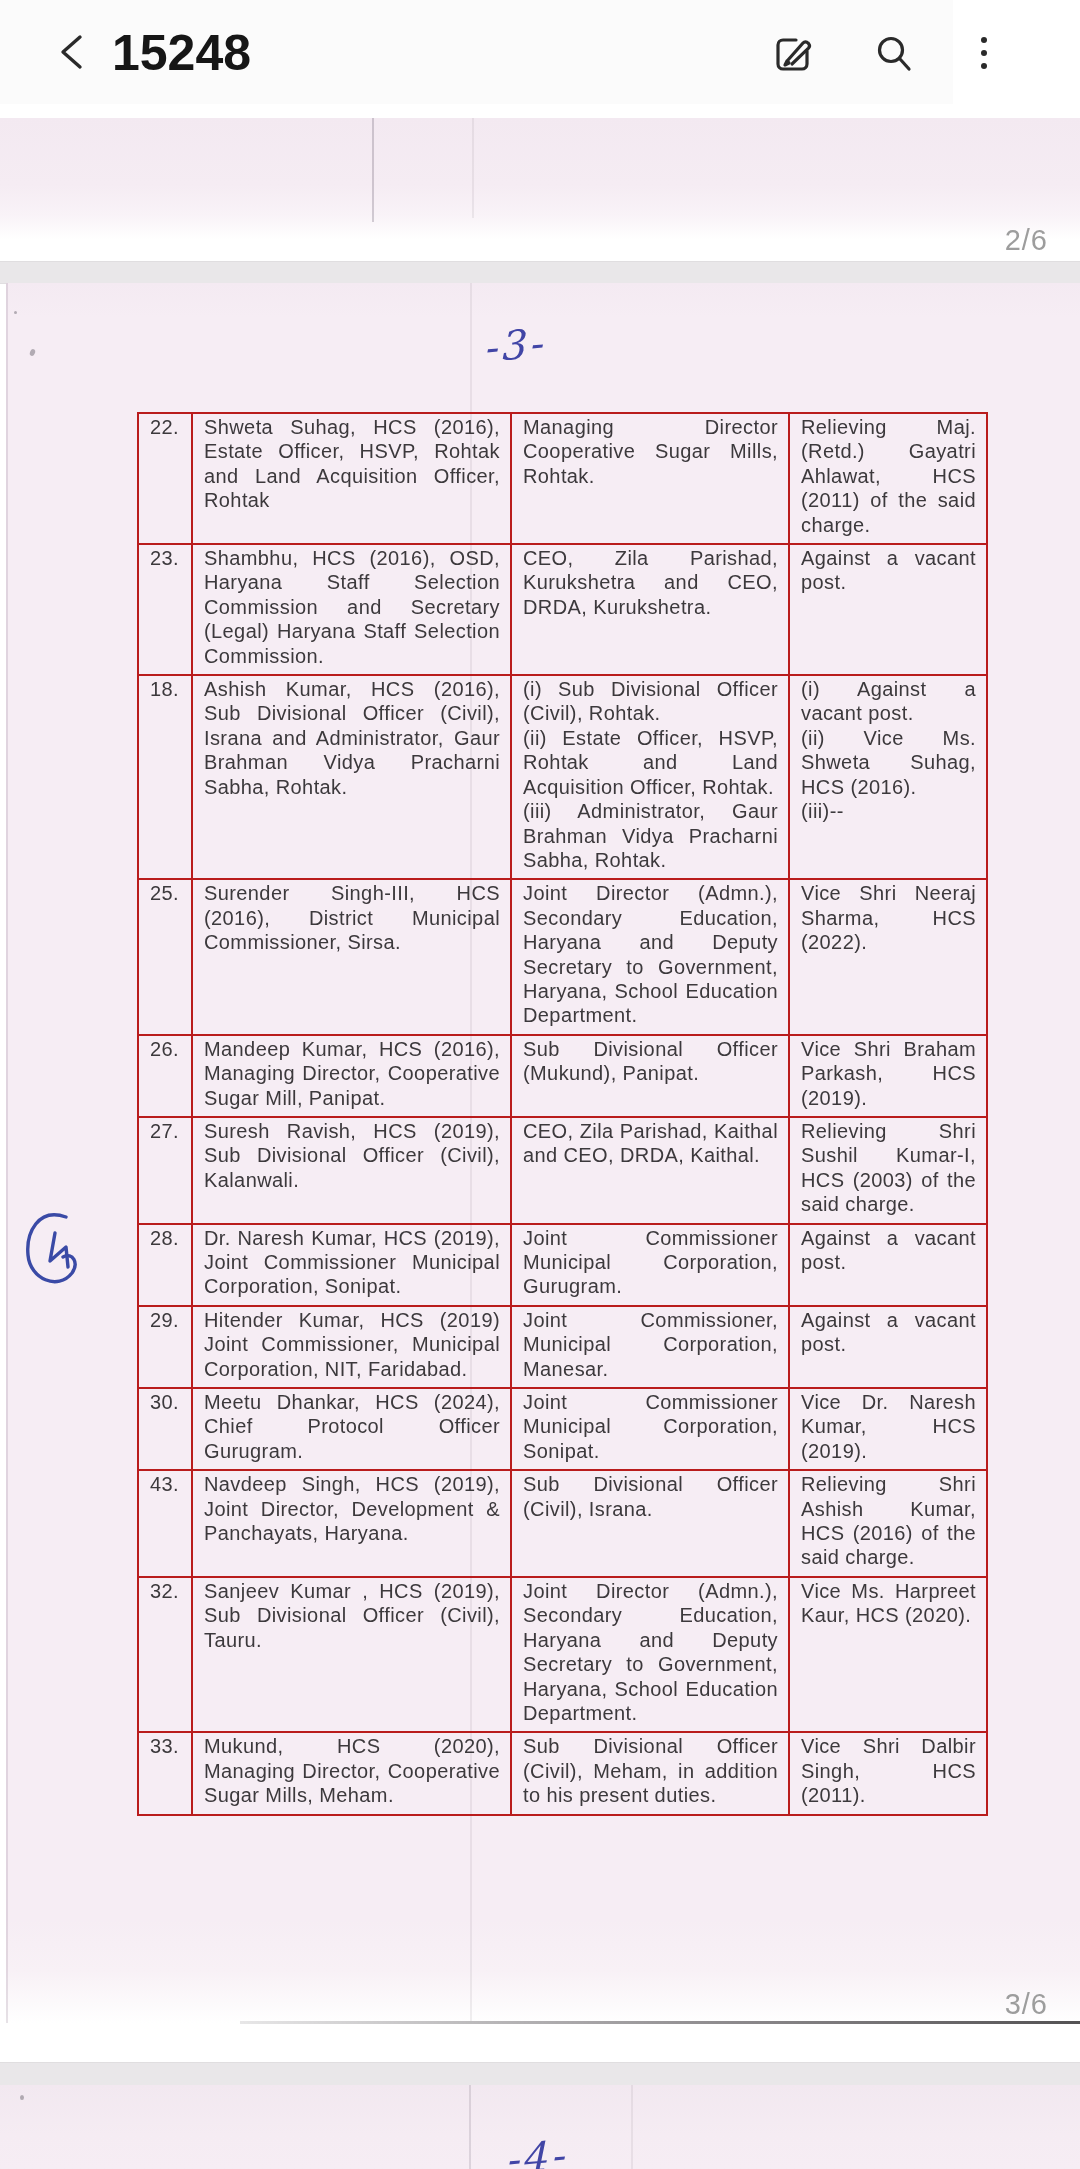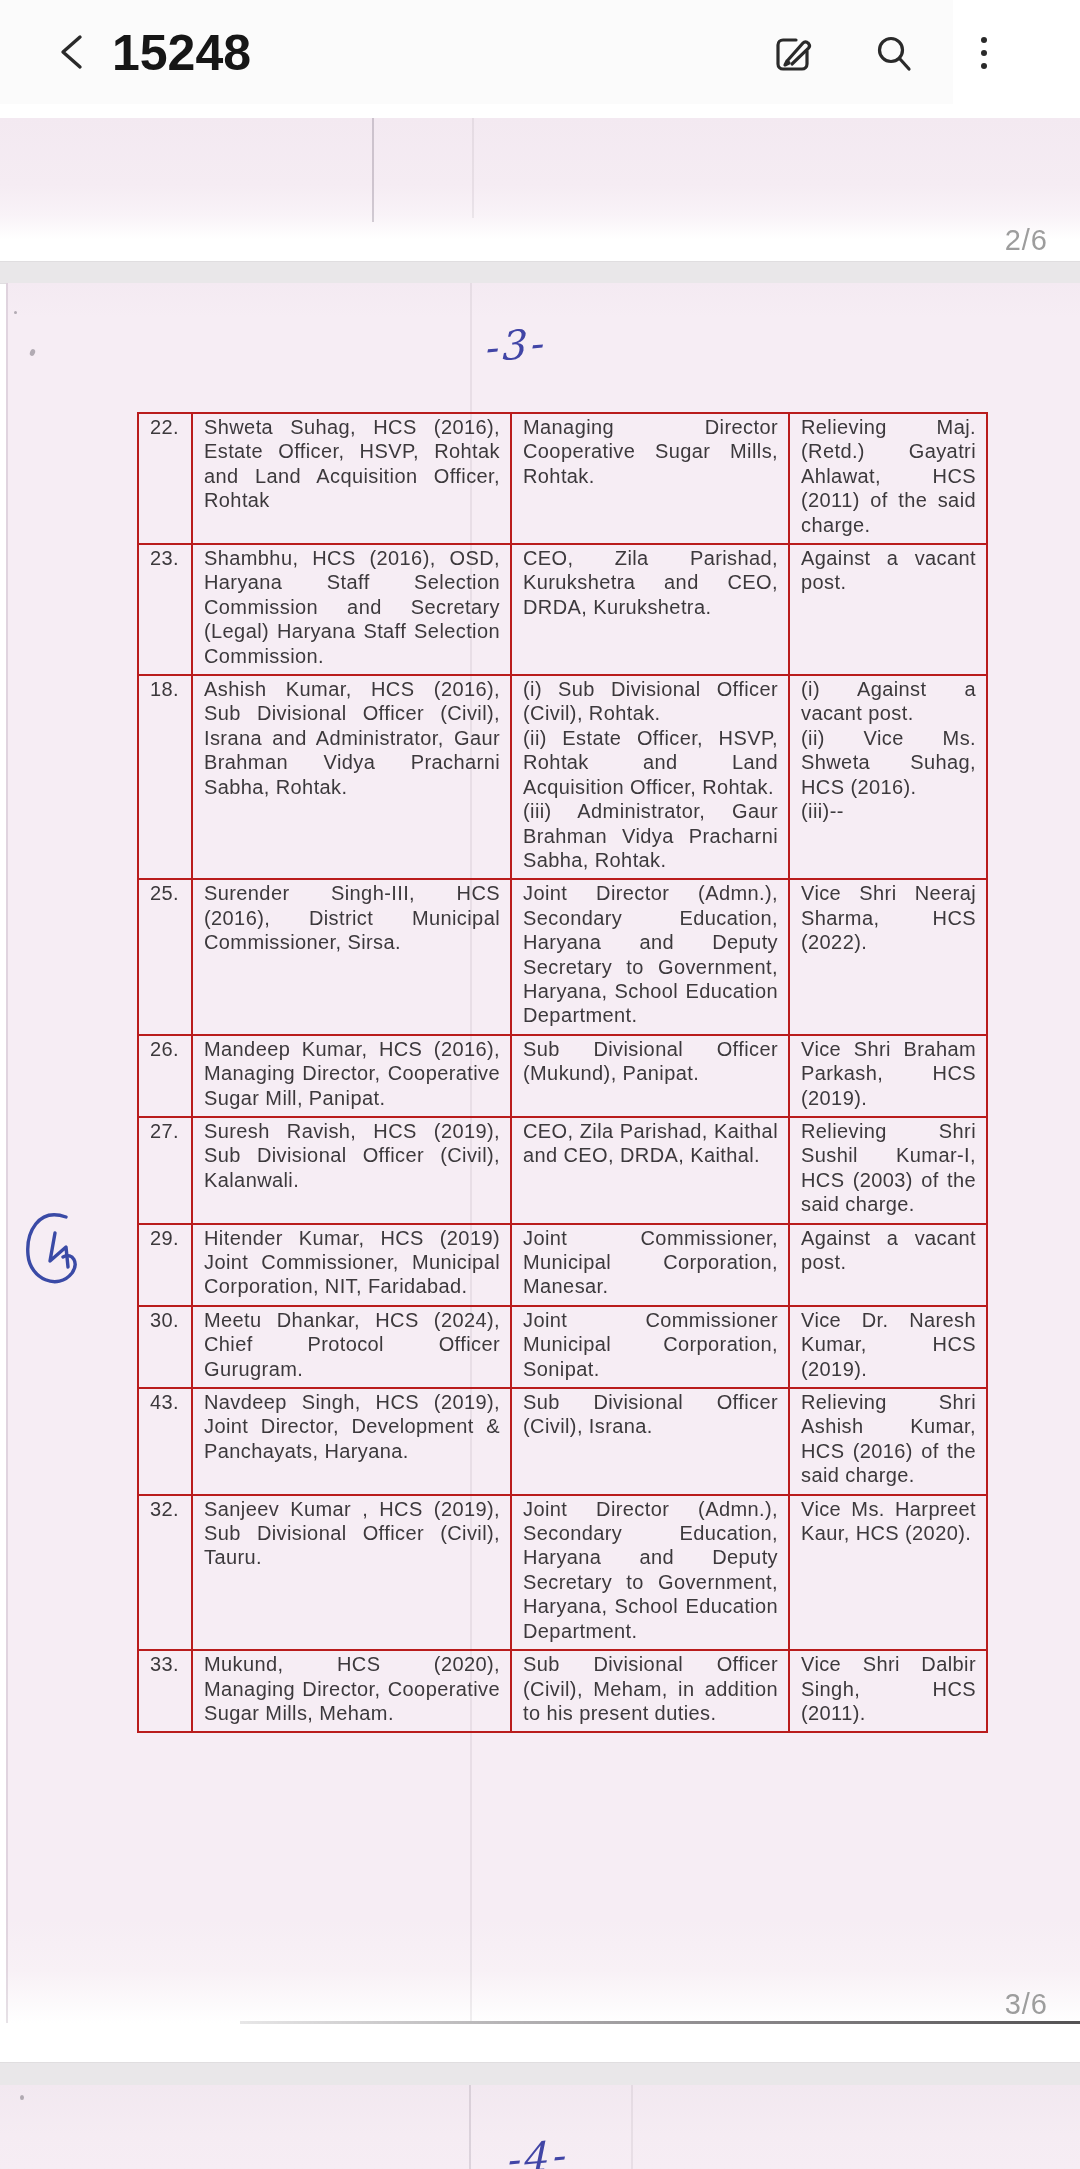--- a/index.html
+++ b/index.html
@@ -168,20 +168,26 @@
       <td>Vice Shri Braham Parkash, HCS (2019).</td>
     </tr>
 
     <tr>
       <td class="c-no">27.</td>
       <td>Suresh Ravish, HCS (2019), Sub Divisional Officer (Civil), Kalanwali.</td>
       <td>CEO, Zila Parishad, Kaithal and CEO, DRDA, Kaithal.</td>
       <td>Relieving Shri Sushil Kumar-I, HCS (2003) of the said charge.</td>
     </tr>
 
+    <tr>
+      <td class="c-no">28.</td>
+      <td>Dr. Naresh Kumar, HCS (2019), Joint Commissioner Municipal Corporation, Sonipat.</td>
+      <td>Joint Commissioner Municipal Corporation, Gurugram.</td>
+      <td>Against a vacant post.</td>
+    </tr>
 
     <tr>
       <td class="c-no">29.</td>
       <td>Hitender Kumar, HCS (2019) Joint Commissioner, Municipal Corporation, NIT, Faridabad.</td>
       <td>Joint Commissioner, Municipal Corporation, Manesar.</td>
       <td>Against a vacant post.</td>
     </tr>
 
     <tr>
       <td class="c-no">30.</td>

